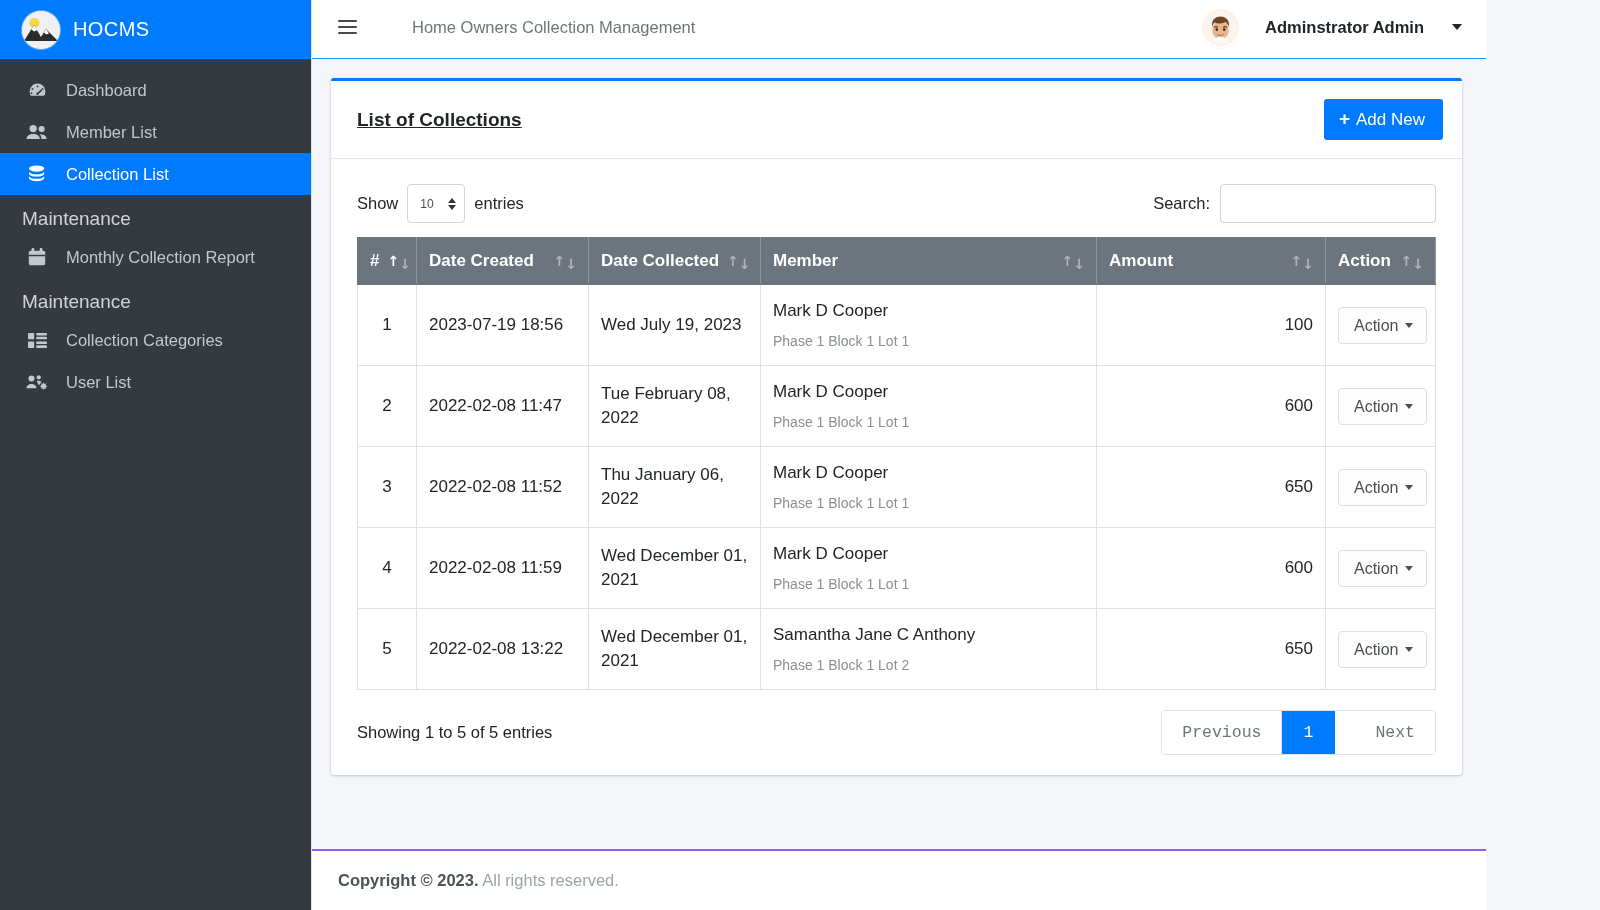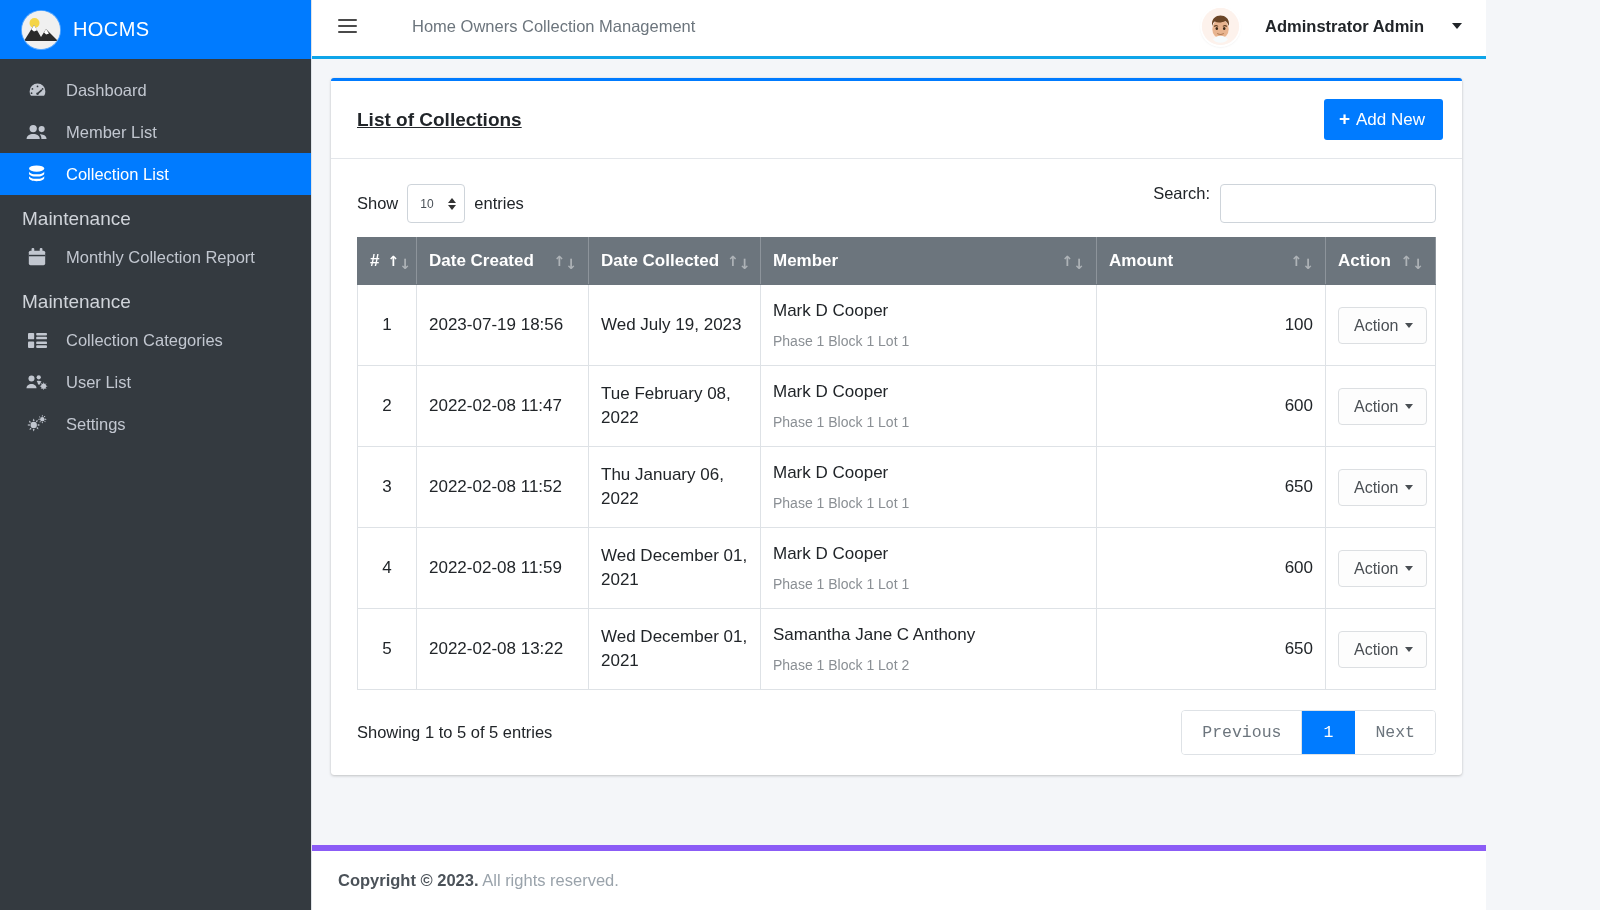--- a/index.html
+++ b/index.html
@@ -97,21 +97,21 @@
   }
 
   
   .topnav {
     height: 59px;
     flex: 0 0 59px;
     background: #ffffff;
     display: flex;
     align-items: center;
     padding: 0 24px 4px 26px;
-    border-bottom: 3px solid #0ea5e9;
+    border-bottom: 1px solid #0ea5e9;
   }
   .burger {
     width: 26px; height: 26px;
     display: flex; flex-direction: column;
     justify-content: center; gap: 4px;
     cursor: pointer;
   }
   .burger span {
     display: block; height: 2px; width: 19px; background: #4a4a4a; border-radius: 1px;
   }
@@ -241,21 +241,21 @@
     border-left: 4px solid transparent;
     border-right: 4px solid transparent;
     display: block;
   }
   .dt-select-wrap .spin i.up { border-bottom: 5px solid #333; }
   .dt-select-wrap .spin i.dn { border-top: 5px solid #333; }
 
   .dt-filter {
     margin-left: auto;
     display: flex;
-    align-items: flex-start;
+    align-items: center;
     gap: 10px;
     font-size: 16.5px;
     color: #212529;
   }
   .dt-search {
     font-family: inherit;
     font-size: 15px;
     padding: 9px 11px;
     border: 1px solid #ced4da;
     border-radius: 4px;
@@ -356,28 +356,28 @@
   .pg {
     padding: 12px 20px;
     font-size: 16.5px;
     color: #6c757d;
     cursor: pointer;
     border-right: 1px solid #dee2e6;
     background: #ffffff;
     user-select: none;
     font-family: Liberation Mono, monospace;
   }
-  .pg:last-child { border-right: none; }
+  .pg:last-child { border-right: none; margin-left: 20px; }
   .pg.num { color: #ffffff; background: #007bff; padding: 12px 21px; border-right-color: #007bff; }
 
   
   .footer {
     flex: 0 0 auto;
     background: #ffffff;
-    border-top: 6px solid #8b5cf6;
+    border-top: 2px solid #8b5cf6;
     padding: 20px 24px 20px 26px;
     font-size: 16.5px;
     color: #869099;
   }
   .footer b { color: #4b5259; }
   .footer .rest { color: #9aa3ab; }
 
   .spacer { flex: 1 1 auto; min-height: 0; }
 </style>
 </head>
@@ -471,31 +471,20 @@
               <path d="M.5 16.6c0-3.2 2.6-5 5.7-5s5.7 1.8 5.7 5z"></path>
               <circle cx="14.4" cy="4.2" r="2.4"></circle>
               <path d="M14.4 8c1.2 0 2.3.3 3.1.9-1 .9-1.6 2.1-1.7 3.5h-2.2c-.1-1.6-.6-3.1-1.5-4.2.6-.1 1.4-.2 2.3-.2z"></path>
               <circle cx="19.9" cy="14.1" r="2.9"></circle>
               <path d="M19.9 9.6l.7 1.5-.7.2-.7-.2zm0 9l.7-1.5-.7-.2-.7.2zm4.5-4.5l-1.5.7-.2-.7.2-.7zm-9 0l1.5.7.2-.7-.2-.7zm7.7-3.2l-.6 1.5-.5-.5.2-.7zm-6.4 6.4l.6-1.5.5.5-.2.7zm6.4 0-1.5-.6.5-.5.7.2zm-6.4-6.4 1.5.6-.5.5-.7-.2z"></path>
             </svg>
         </span>
         <span>User List</span>
       </div>
 
-      <div class="nav-item">
-        <span class="nav-ico">
-          <svg width="22" height="20" viewBox="0 0 24 21">
-              <circle cx="8.4" cy="11.6" r="3.5"></circle>
-              <path d="M8.4 4.6l1.1 2.4-1.1.3-1.1-.3zm0 14l1.1-2.4-1.1-.3-1.1.3zm7-7-2.4 1.1-.3-1.1.3-1.1zm-14 0 2.4 1.1.3-1.1-.3-1.1zm12-5-1.7 2.1-.8-.8.3-1.1zm-10 10 1.7-2.1.8.8-.3 1.1zm10 0-2.1-1.7.8-.8 1.1.3zm-10-10 2.1 1.7-.8.8-1.1-.3z"></path>
-              <circle cx="17.8" cy="5.2" r="2.4"></circle>
-              <path d="M17.8.4l.8 1.7-.8.2-.8-.2zm0 9.6.8-1.7-.8-.2-.8.2zm4.8-4.8-1.7.8-.2-.8.2-.8zm-9.6 0 1.7.8.2-.8-.2-.8zm8.2-3.4-1.2 1.4-.5-.5.2-.8zm-6.8 6.8 1.2-1.4.5.5-.2.8zm6.8 0-1.4-1.2.5-.5.8.2zm-6.8-6.8 1.4 1.2-.5.5-.8-.2z"></path>
-            </svg>
-        </span>
-        <span>Settings</span>
-      </div>
 
     </nav>
   </aside>
 
   <div class="content-wrap">
 
     <header class="topnav">
       <div class="burger">
         <span></span>
           <span></span>

